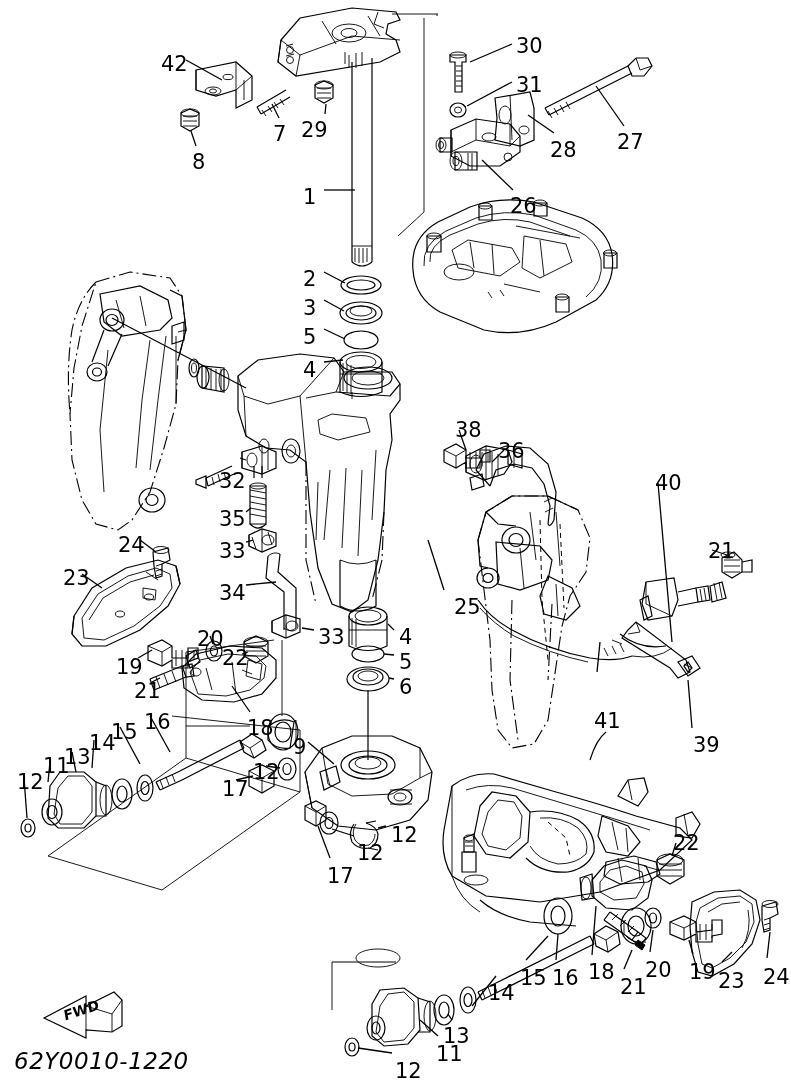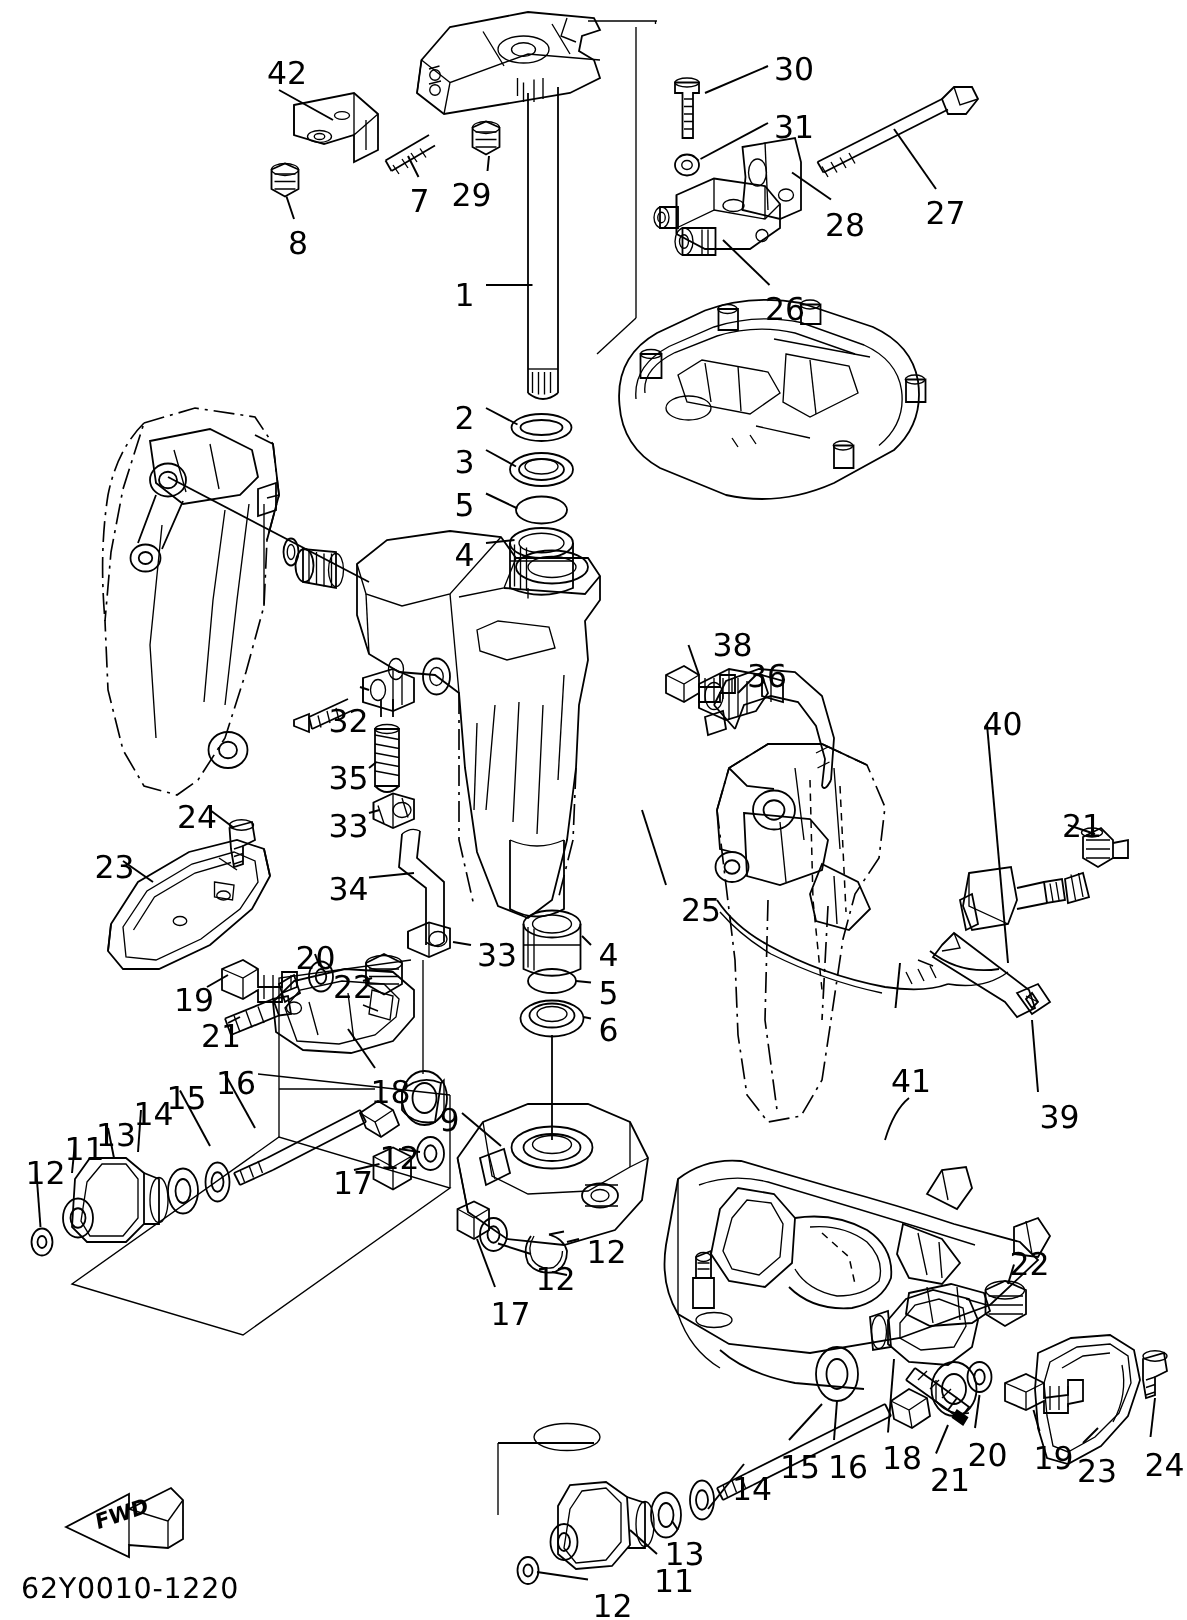--- a/index.html
+++ b/index.html
@@ -18,23 +18,24 @@
     font-size:21px;
     color:#000;
     line-height:1;
     white-space:nowrap;
     user-select:none;
   }
   #partno{
     position:absolute;
     left:14px;top:1048px;
     font-family:"DejaVu Sans", sans-serif;
-    font-size:19px;
+    font-size:23px;
     letter-spacing:0.5px;
     color:#000;
+    font-style:italic;
   }
   #fwdlabel{
     position:absolute;
     left:63px;top:1002px;
     font-family:"DejaVu Sans", sans-serif;
     font-size:14px;
     font-weight:bold;
     color:#000;
     transform:rotate(-18deg) skewX(-8deg);
     letter-spacing:0px;
@@ -730,30 +731,30 @@
       <path class="ln-thin" d="M112 1014 L122 1000"></path>
       <path class="ln-thin" d="M86 1006 L86 1030"></path>
     </g>
   </svg>
 
   <div class="cal" style="left:303px;top:187px;">1</div>
   <div class="cal" style="left:303px;top:269px;">2</div>
   <div class="cal" style="left:303px;top:298px;">3</div>
   <div class="cal" style="left:303px;top:327px;">5</div>
   <div class="cal" style="left:303px;top:360px;">4</div>
-  <div class="cal" style="left:161px;top:39px;margin-left:17px;">42</div>
+  <div class="cal" style="left:161px;top:54px;">42</div>
   <div class="cal" style="left:273px;top:124px;">7</div>
   <div class="cal" style="left:192px;top:152px;">8</div>
   <div class="cal" style="left:301px;top:120px;text-align:center;">29</div>
   <div class="cal" style="left:516px;top:36px;">30</div>
   <div class="cal" style="left:516px;top:75px;">31</div>
   <div class="cal" style="left:617px;top:132px;">27</div>
   <div class="cal" style="left:550px;top:140px;">28</div>
   <div class="cal" style="left:510px;top:196px;">26</div>
-  <div class="cal" style="left:455px;top:420px;margin-left:20px;">38</div>
+  <div class="cal" style="left:455px;top:420px;">38</div>
   <div class="cal" style="left:498px;top:441px;">36</div>
   <div class="cal" style="left:655px;top:473px;">40</div>
   <div class="cal" style="left:708px;top:541px;">21</div>
   <div class="cal" style="left:693px;top:735px;">39</div>
   <div class="cal" style="left:594px;top:711px;">41</div>
   <div class="cal" style="left:454px;top:597px;">25</div>
   <div class="cal" style="left:219px;top:471px;">32</div>
   <div class="cal" style="left:219px;top:509px;">35</div>
   <div class="cal" style="left:219px;top:541px;">33</div>
   <div class="cal" style="left:219px;top:583px;">34</div>

